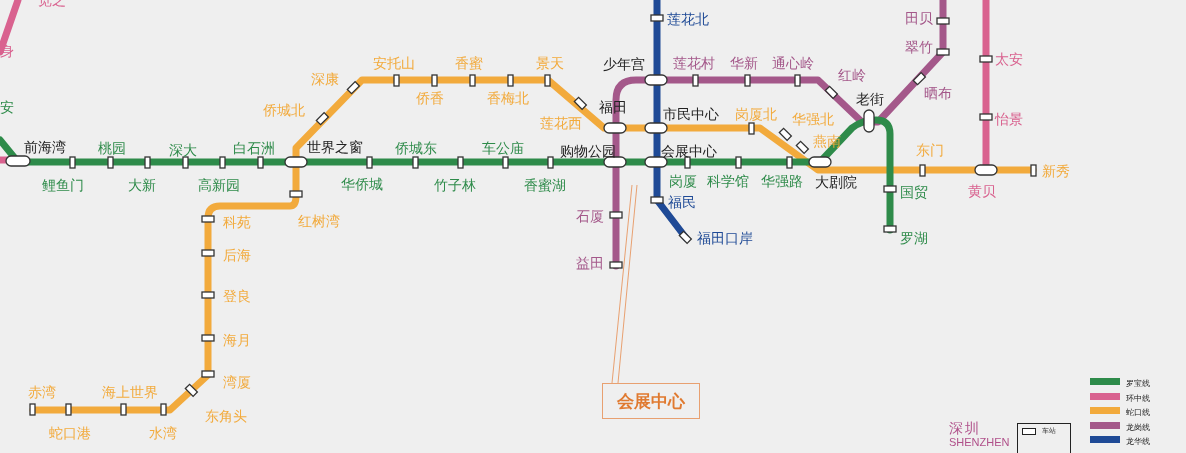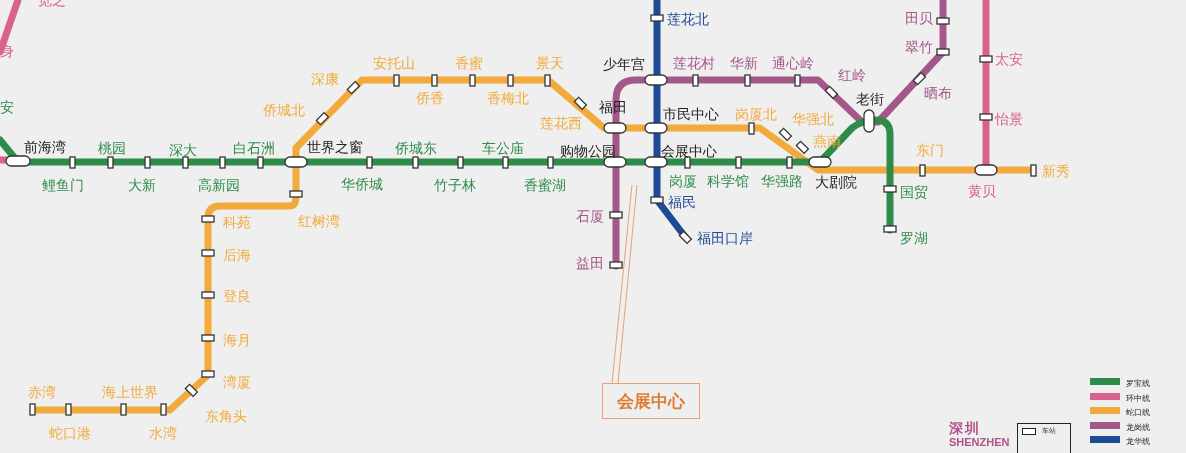--- a/index.html
+++ b/index.html
@@ -3,21 +3,21 @@
 <meta charset="utf-8">
 <style>
   html, body { margin: 0; padding: 0; }
   body { width: 1186px; height: 453px; background: #efefef; overflow: hidden; position: relative; font-family: "DejaVu Sans", "Liberation Sans", sans-serif; }
   #map { position: absolute; left: 0; top: 0; width: 1186px; height: 453px; }
   .lbl { font-size: 14px; font-family: "DejaVu Sans", sans-serif; }
   .stn { fill: #ffffff; stroke: #333333; stroke-width: 1.3; }
   .xfer { fill: #ffffff; stroke: #333333; stroke-width: 1.3; }
   .line { fill: none; stroke-linecap: round; stroke-linejoin: round; stroke-width: 7; }
   #callout { position: absolute; left: 602px; top: 383px; width: 98px; height: 36px; border: 1px solid #e8a070; box-sizing: border-box; background: #efefef; display: flex; align-items: center; justify-content: center; color: #e07a30; font-weight: bold; font-size: 17px; font-family: "DejaVu Sans", sans-serif; }
-  #brand { position: absolute; left: 949px; top: 421px; color: #b0508a; font-weight: bold; }
+  #brand { position: absolute; left: 949px; top: 421px; color: #b0508a; }
   #brand .cn { font-size: 14px; letter-spacing: 2px; display: block; line-height: 15px; }
   #brand .en { font-size: 11px; font-family: "Liberation Sans", sans-serif; display: block; line-height: 12px; }
   #keybox { position: absolute; left: 1017px; top: 423px; width: 54px; height: 36px; border: 1px solid #222; box-sizing: border-box; font-size: 7px; color: #333; }
   #keybox .row { position: absolute; left: 4px; display: flex; align-items: center; gap: 6px; }
   #keybox .k-stn { width: 12px; height: 5px; border: 1px solid #222; background: #fff; }
   #keybox .k-x { width: 14px; height: 5px; border: 1px solid #222; border-radius: 4px; background: #fff; }
   #legend { position: absolute; left: 1090px; top: 378px; }
   #legend .item { display: flex; align-items: flex-start; height: 14.5px; }
   #legend .sw { width: 30px; height: 7px; margin-right: 6px; }
   #legend .txt { font-size: 8px; color: #222; }

